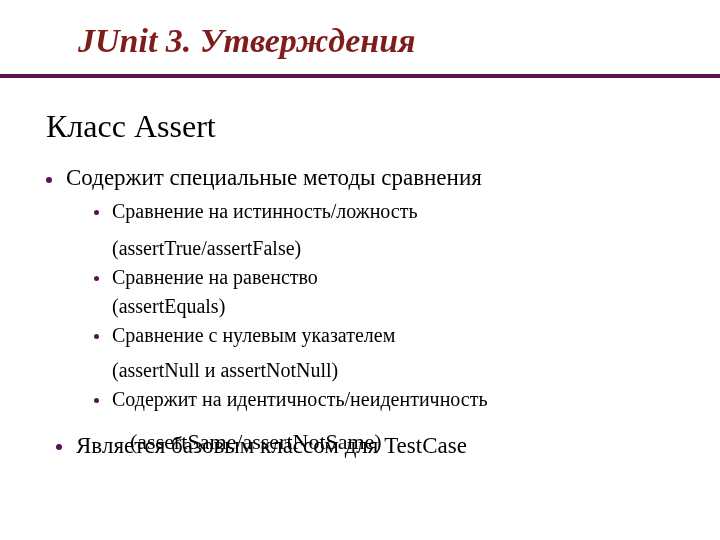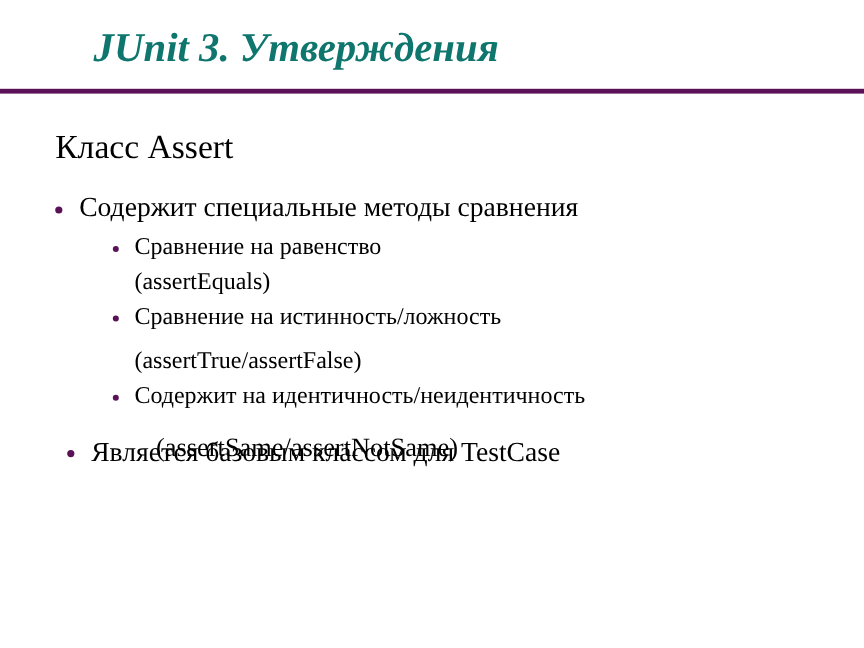--- a/index.html
+++ b/index.html
@@ -13,39 +13,39 @@
     overflow: hidden;
   }
   .slide {
     position: relative;
     width: 720px;
     height: 540px;
     box-sizing: border-box;
     padding: 0;
   }
   .title {
-    color: #0f766e;
+    color: #7f1d1d;
     font-size: 34px;
     font-weight: bold;
     font-style: italic;
     padding: 22px 0 0 78px;
   }
   .rule {
     margin-top: 14px;
     height: 4px;
     background: #5a1157;
     width: 100%;
   }
   .body {
     padding: 28px 46px 0 46px;
     font-size: 22px;
     line-height: 1.25;
   }
   .subtitle {
-    font-size: 28px;
+    font-size: 32px;
     margin-bottom: 18px;
   }
   .bullets-lvl1 {
     list-style: none;
     margin: 0;
     padding: 0;
   }
   .bullets-lvl1 > li {
     position: relative;
     padding-left: 20px;
@@ -104,26 +104,30 @@
   <div class="rule"></div>
 
   <div class="body">
     <div class="subtitle">Класс Assert</div>
 
     <ul class="bullets-lvl1">
       <li>
         <span>Содержит специальные методы сравнения</span>
         <ul class="bullets-lvl2">
           <li>
+            <span>Сравнение на истинность/ложность</span>
+            <span class="method" style="margin-top:12px">(assertTrue/assertFalse)</span>
+          </li>
+          <li>
             <span>Сравнение на равенство</span>
             <span class="method">(assertEquals)</span>
           </li>
           <li>
-            <span>Сравнение на истинность/ложность</span>
-            <span class="method" style="margin-top:12px">(assertTrue/assertFalse)</span>
+            <span>Сравнение с нулевым указателем</span>
+            <span class="method" style="margin-top:10px">(assertNull и assertNotNull)</span>
           </li>
           <li>
             <span>Содержит на идентичность/неидентичность</span>
           </li>
         </ul>
       </li>
     </ul>
 
     <div class="overlap-container" style="height:30px; margin-top:2px;">
       <ul class="bullets-lvl1 overlap-item" style="left:0; top:12px; width:100%;">

